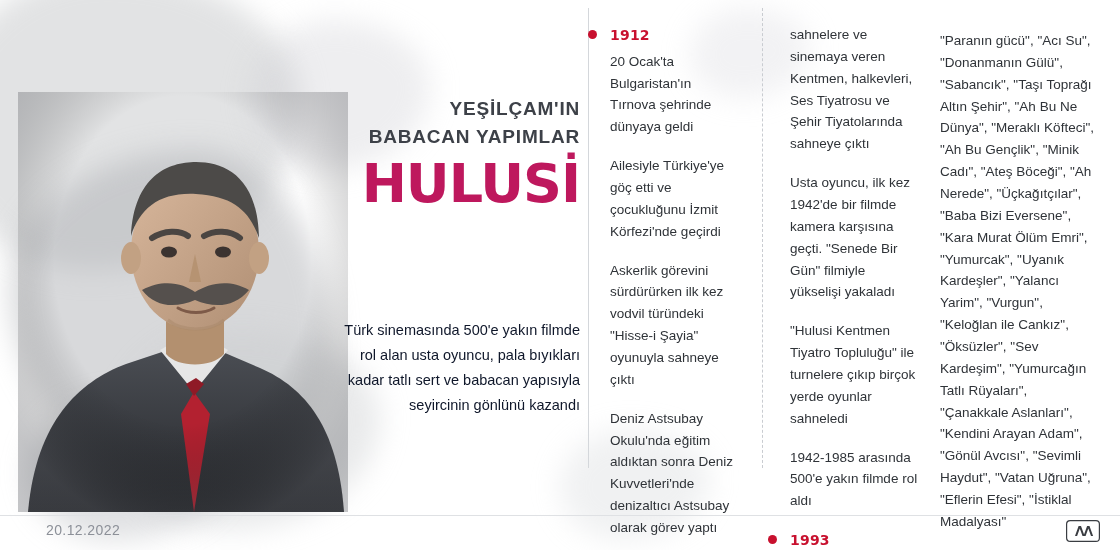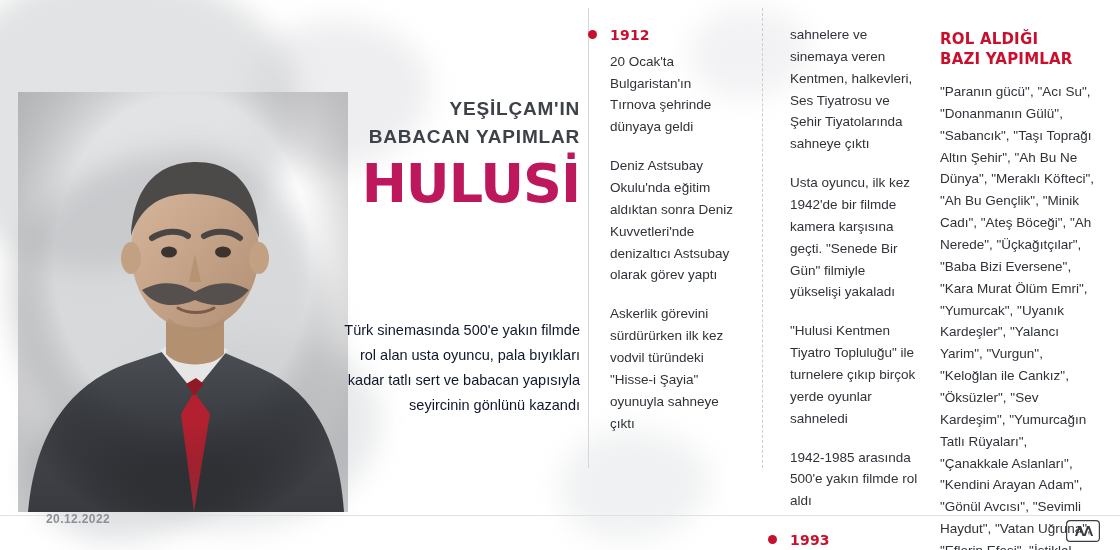--- a/index.html
+++ b/index.html
@@ -179,25 +179,24 @@
     position: absolute;
     left: 0;
     bottom: 34px;
     width: 1120px;
     height: 1px;
     background: #dfe1e4;
   }
   .date {
     position: absolute;
     left: 46px;
-    bottom: 24px;
-    font-size: 12px;
+    bottom: 12px;
+    font-size: 14px;
     color: #8c9098;
     letter-spacing: 0.4px;
-    font-weight: bold;
   }
   .logo {
     position: absolute;
     right: 20px;
     bottom: 8px;
     width: 34px;
     height: 22px;
   }
 </style>
 </head>
@@ -276,24 +275,27 @@
   <div class="vline solid" style="left:588px;"></div>
   <div class="vline" style="left:762px;"></div>
 
   <div class="col col1">
     <div class="entry">
       <span class="bullet"></span>
       <div class="year">1912</div>
       <div>20 Ocak'ta Bulgaristan'ın Tırnova şehrinde dünyaya geldi</div>
     </div>
     <div class="entry">
+      <div>Ailesiyle Türkiye'ye göç etti ve çocukluğunu İzmit Körfezi'nde geçirdi</div>
+    </div>
+    <div class="entry">
+      <div>Askerlik görevini sürdürürken ilk kez vodvil türündeki "Hisse-i Şayia" oyunuyla sahneye çıktı</div>
+    </div>
+    <div class="entry">
       <div>Deniz Astsubay Okulu'nda eğitim aldıktan sonra Deniz Kuvvetleri'nde denizaltıcı Astsubay olarak görev yaptı</div>
-    </div>
-    <div class="entry">
-      <div>Askerlik görevini sürdürürken ilk kez vodvil türündeki "Hisse-i Şayia" oyunuyla sahneye çıktı</div>
     </div>
 
   </div>
 
   <div class="col col2">
     <div class="entry">
       <div>sahnelere ve sinemaya veren Kentmen, halkevleri, Ses Tiyatrosu ve Şehir Tiyatolarında sahneye çıktı</div>
     </div>
     <div class="entry">
       <div>Usta oyuncu, ilk kez 1942'de bir filmde kamera karşısına geçti. "Senede Bir Gün" filmiyle yükselişi yakaladı</div>
@@ -305,24 +307,20 @@
       <div>1942-1985 arasında 500'e yakın filmde rol aldı</div>
     </div>
     <div class="entry">
       <span class="bullet"></span>
       <div class="year">1993</div>
 
     </div>
   </div>
 
   <div class="roles">
-    <div class="roles-title">
-      <div>ROL ALDIĞI</div>
-      <div>BAZI YAPIMLAR</div>
-    </div>
     <div class="roles-body">"Paranın gücü", "Acı Su", "Donanmanın Gülü", "Sabancık", "Taşı Toprağı Altın Şehir", "Ah Bu Ne Dünya", "Meraklı Köfteci", "Ah Bu Gençlik", "Minik Cadı", "Ateş Böceği", "Ah Nerede", "Üçkağıtçılar", "Baba Bizi Eversene", "Kara Murat Ölüm Emri", "Yumurcak", "Uyanık Kardeşler", "Yalancı Yarim", "Vurgun", "Keloğlan ile Cankız", "Öksüzler", "Sev Kardeşim", "Yumurcağın Tatlı Rüyaları", "Çanakkale Aslanları", "Kendini Arayan Adam", "Gönül Avcısı", "Sevimli Haydut", "Vatan Uğruna", "Eflerin Efesi", "İstiklal Madalyası"</div>
   </div>
 
   <div class="footer-line"></div>
   <div class="date">20.12.2022</div>
   <div class="logo">
     <svg width="34" height="22" viewBox="0 0 34 22" xmlns="http://www.w3.org/2000/svg" aria-hidden="true">
       <rect x="0.6" y="0.6" width="32.8" height="20.8" rx="3.5" fill="none" stroke="#3a3d42" stroke-width="1.2"></rect>
       <path d="M9 16 L12.6 6 L15 6 L18.6 16 L16.5 16 L13.8 8.4 L11.1 16 Z" fill="#3a3d42"></path>
       <path d="M17.5 16 L21.1 6 L23.5 6 L27.1 16 L25 16 L22.3 8.4 L19.6 16 Z" fill="#3a3d42"></path>

